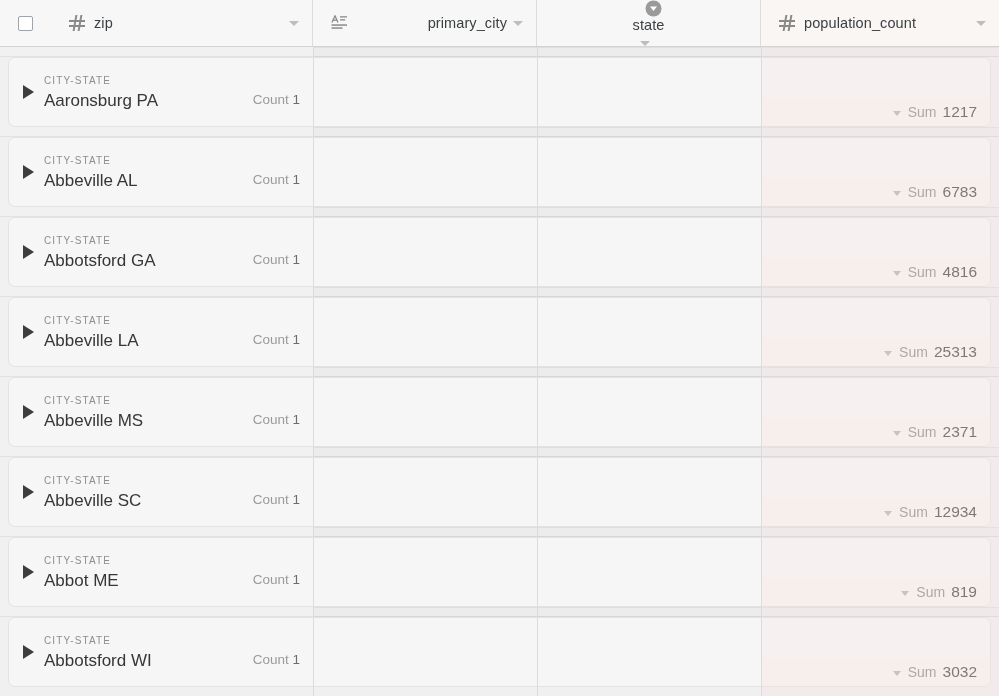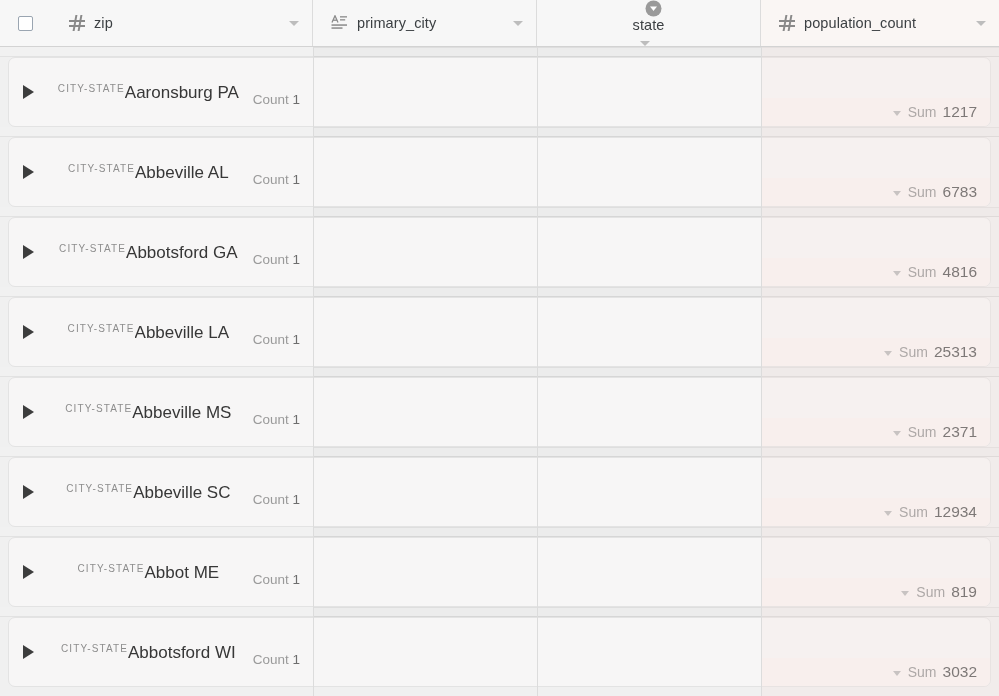--- a/index.html
+++ b/index.html
@@ -41,21 +41,21 @@
     display: flex;
     align-items: center;
     box-sizing: border-box;
     border-right: 1px solid #dcdcdc;
     background: #f7f7f7;
     height: 100%;
   }
   .header-cell.num-tint { background: #faf6f4; }
   .hc-checkbox { width: 51px; justify-content: center; border-right: none; }
   .hc-zip  { width: 262px; }
-  .hc-city { width: 224px; }
+  .hc-city { width: 224px; text-align: right; }
   .hc-state{ width: 224px; flex-direction: column; }
   .hc-pop  { width: 238px; border-right: none; justify-content: center; }
 
   .checkbox {
     width: 15px;
     height: 15px;
     border: 1px solid #9aa5b1;
     border-radius: 2px;
     background: #ffffff;
     box-sizing: border-box;
@@ -176,21 +176,21 @@
     margin-right: 6px;
     border-top: 7px solid transparent;
     border-bottom: 7px solid transparent;
     border-left: 11px solid #3d3d3d;
     cursor: pointer;
   }
   .gc-text {
     flex: 1 1 auto;
     min-width: 0;
     display: flex;
-    flex-direction: row;
+    flex-direction: column;
     justify-content: center;
     padding-left: 4px;
   }
   .gc-fieldname {
     font-size: 10px;
     letter-spacing: 1.1px;
     color: #8d8d8d;
     text-transform: uppercase;
     line-height: 13px;
     margin-bottom: 3px;

